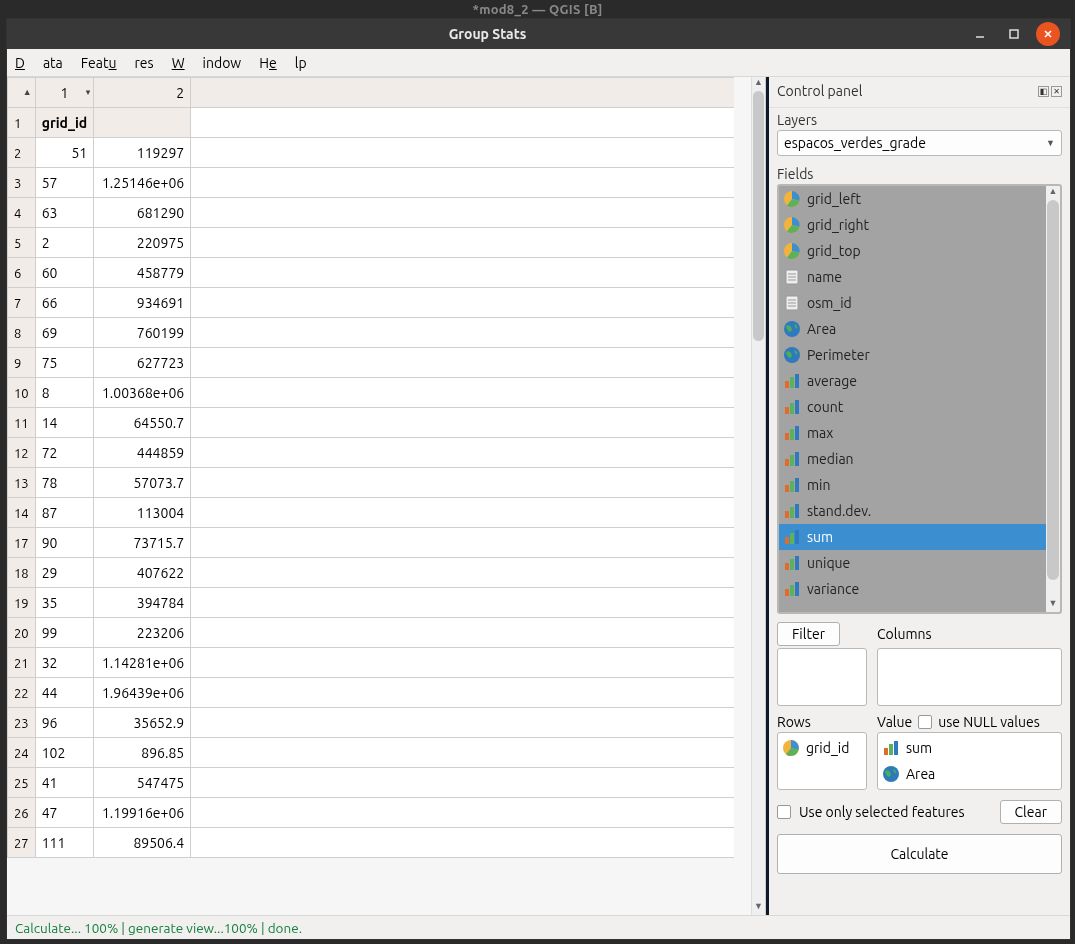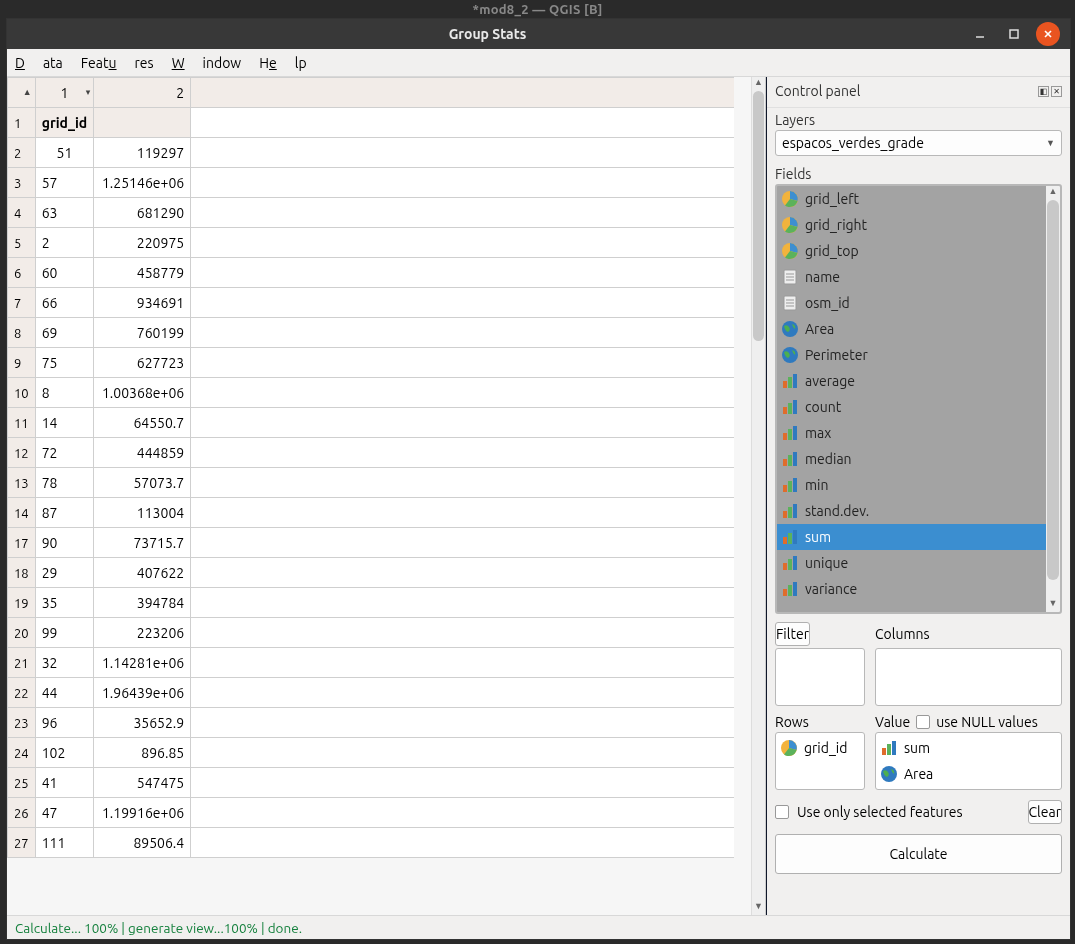--- a/index.html
+++ b/index.html
@@ -30,21 +30,21 @@
 .rowhdr { background: #f2ece8; text-align: left; width: 22px; font-size: 13px; }
 .colnum { width: 55px; text-align: center; }
 .colval { width: 97px; text-align: right; }
 .hdr-row1 th { position: relative; }
 .sort-ico { position: absolute; right: 3px; top: 9px; font-size: 9px; color: #444; }
 .hcell { font-weight: bold; }
 .vscroll { position: absolute; right: 0; top: 0; bottom: 0; width: 14px; background: #efefef; border-left: 1px solid #ddd; }
 .vthumb { position: absolute; left: 1px; right: 1px; top: 0; height: 250px; background: #c8c8c8; border-radius: 6px; }
 .varrow { position: absolute; left: 0; right: 0; height: 14px; text-align: center; font-size: 9px; color: #666; }
 
-.right { width: 304px; background: #f1f0ef; border-left: 1px solid #0f172a; display: flex; flex-direction: column; padding: 0; }
+.right { width: 304px; background: #f1f0ef; border-left: 3px solid #0f172a; display: flex; flex-direction: column; padding: 0; }
 .panel-hdr { padding: 6px 8px 8px 8px; display: flex; align-items: center; font-size: 14px; color: #333; border-bottom: 1px solid #e0e0e0; }
 .panel-hdr .sp { flex: 1; }
 .panel-hdr .ic { width: 11px; height: 11px; border: 1px solid #999; margin-left: 2px; font-size: 8px; display: inline-flex; align-items: center; justify-content: center; }
 
 .section { padding: 4px 8px 2px 8px; font-size: 14px; color: #333; }
 .combo { margin: 0 8px 6px 8px; height: 26px; border: 1px solid #b8b8b8; background: #fdfdfd; border-radius: 3px; display: flex; align-items: center; padding: 0 6px; font-size: 14px; }
 .combo .arr { margin-left: auto; font-size: 9px; color: #555; }
 
 .fields-box { margin: 0 8px 4px 8px; border: 2px solid #b8b8b8; background: #a3a3a3; border-radius: 3px; height: 430px; position: relative; overflow: hidden; }
 .fields-list { position: absolute; inset: 0 14px 0 0; overflow: hidden; }
@@ -53,21 +53,21 @@
 .ficon { width: 18px; height: 18px; margin-right: 6px; display: inline-flex; align-items: center; justify-content: center; }
 .fields-scroll { position: absolute; right: 0; top: 0; bottom: 0; width: 14px; background: #efefef; }
 .fields-thumb { position: absolute; left: 1px; right: 1px; top: 14px; bottom: 32px; background: #c8c8c8; border-radius: 6px; }
 
 .pie svg,.globe svg,.bars svg,.doc svg { width: 18px; height: 18px; }
 
 .drop-row { display: flex; padding: 4px 8px; gap: 10px; }
 .drop-col { flex: 1; display: flex; flex-direction: column; }
 .drop-lbl { font-size: 14px; margin-bottom: 2px; display: flex; align-items: center; gap: 6px; white-space: nowrap; }
 .drop-box { border: 1px solid #b8b8b8; background: #fff; border-radius: 3px; min-height: 58px; padding: 2px; }
-.btn { border: 1px solid #b0b0b0; background: #fdfdfd; border-radius: 3px; padding: 3px 0; font-size: 14px; cursor: default; }
+.btn { border: 1px solid #b0b0b0; background: #fdfdfd; border-radius: 3px; padding: 3px 14px; font-size: 14px; cursor: default; }
 .chk { width: 14px; height: 14px; border: 1px solid #999; background: #fff; display: inline-block; vertical-align: middle; border-radius: 2px; }
 
 .bottom-row { display: flex; align-items: center; padding: 6px 8px; gap: 8px; }
 .calc-btn { margin: 4px 8px 8px 8px; }
 .calc-btn .btn { width: 100%; text-align: center; padding: 11px; }
 
 .status { height: 24px; border-top: 1px solid #d8d8d8; background: #f1f0ef; padding: 0 8px; font-size: 13.5px; display: flex; align-items: center; color: #15803d; }
 
 .drow { height: 26px; display: flex; align-items: center; padding: 0 2px; font-size: 14px; }
 </style>
@@ -120,21 +120,21 @@
           <tr>
             <th class="rowhdr"><span>1</span><span class="sort-ico" style="top:auto;bottom:2px">▾</span></th>
             <td class="hcell" style="background:#f2ece8;text-align:left">grid_id</td>
             <td style="background:#f2ece8"></td>
             <td style="border-right:none;background:#fff"></td>
           </tr>
           </tbody>
             <tbody id="tbody">
               <tr>
                 <th class="rowhdr">2</th>
-                <td style="text-align:center">51</td>
+                <td style="text-align:right">51</td>
                 <td class="colval">119297</td>
                 <td style="border-right:none"></td>
               </tr>
               <tr>
                 <th class="rowhdr">3</th>
                 <td style="text-align:left">57</td>
                 <td class="colval">1.25146e+06</td>
                 <td style="border-right:none"></td>
               </tr>
               <tr>

